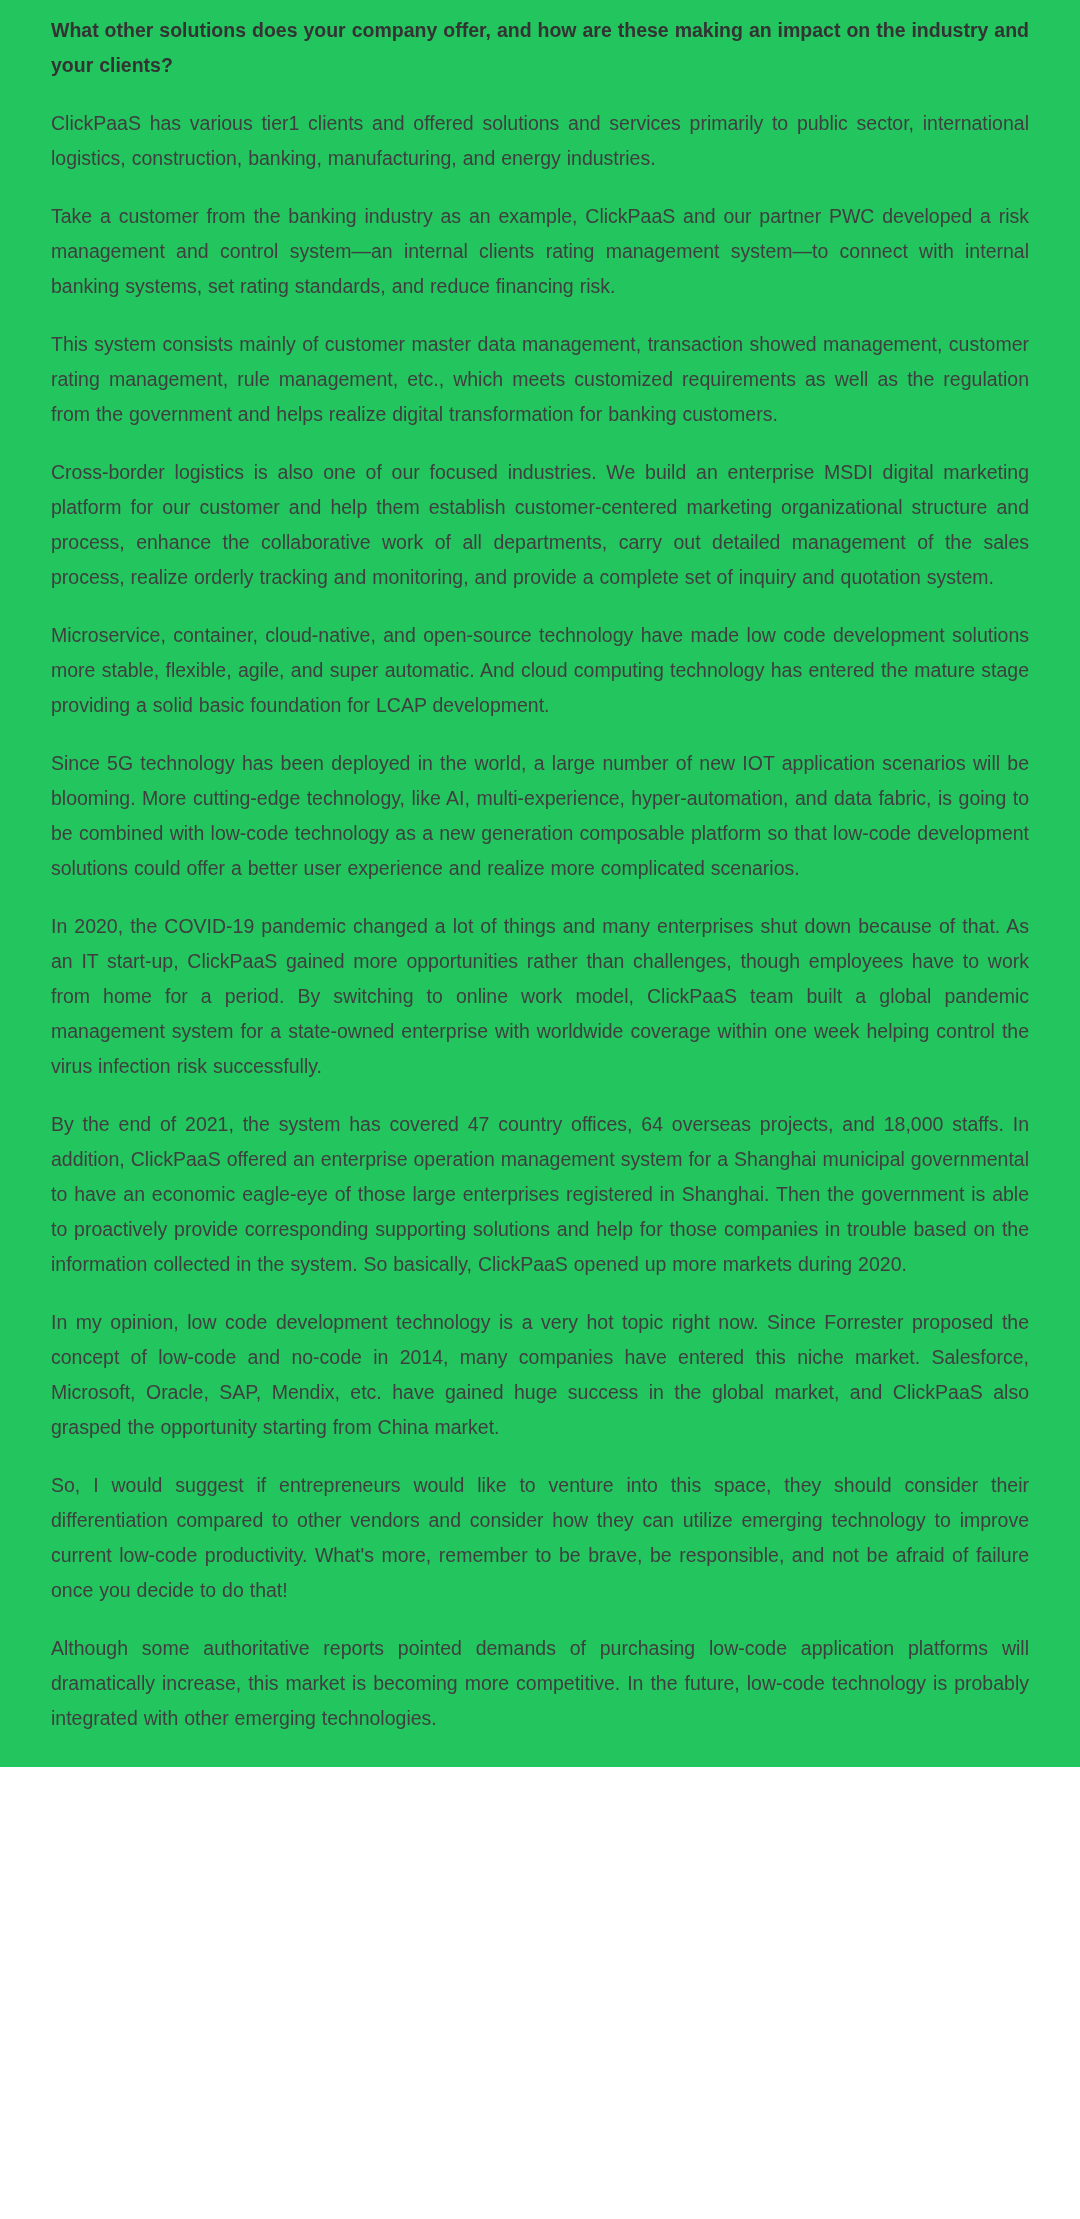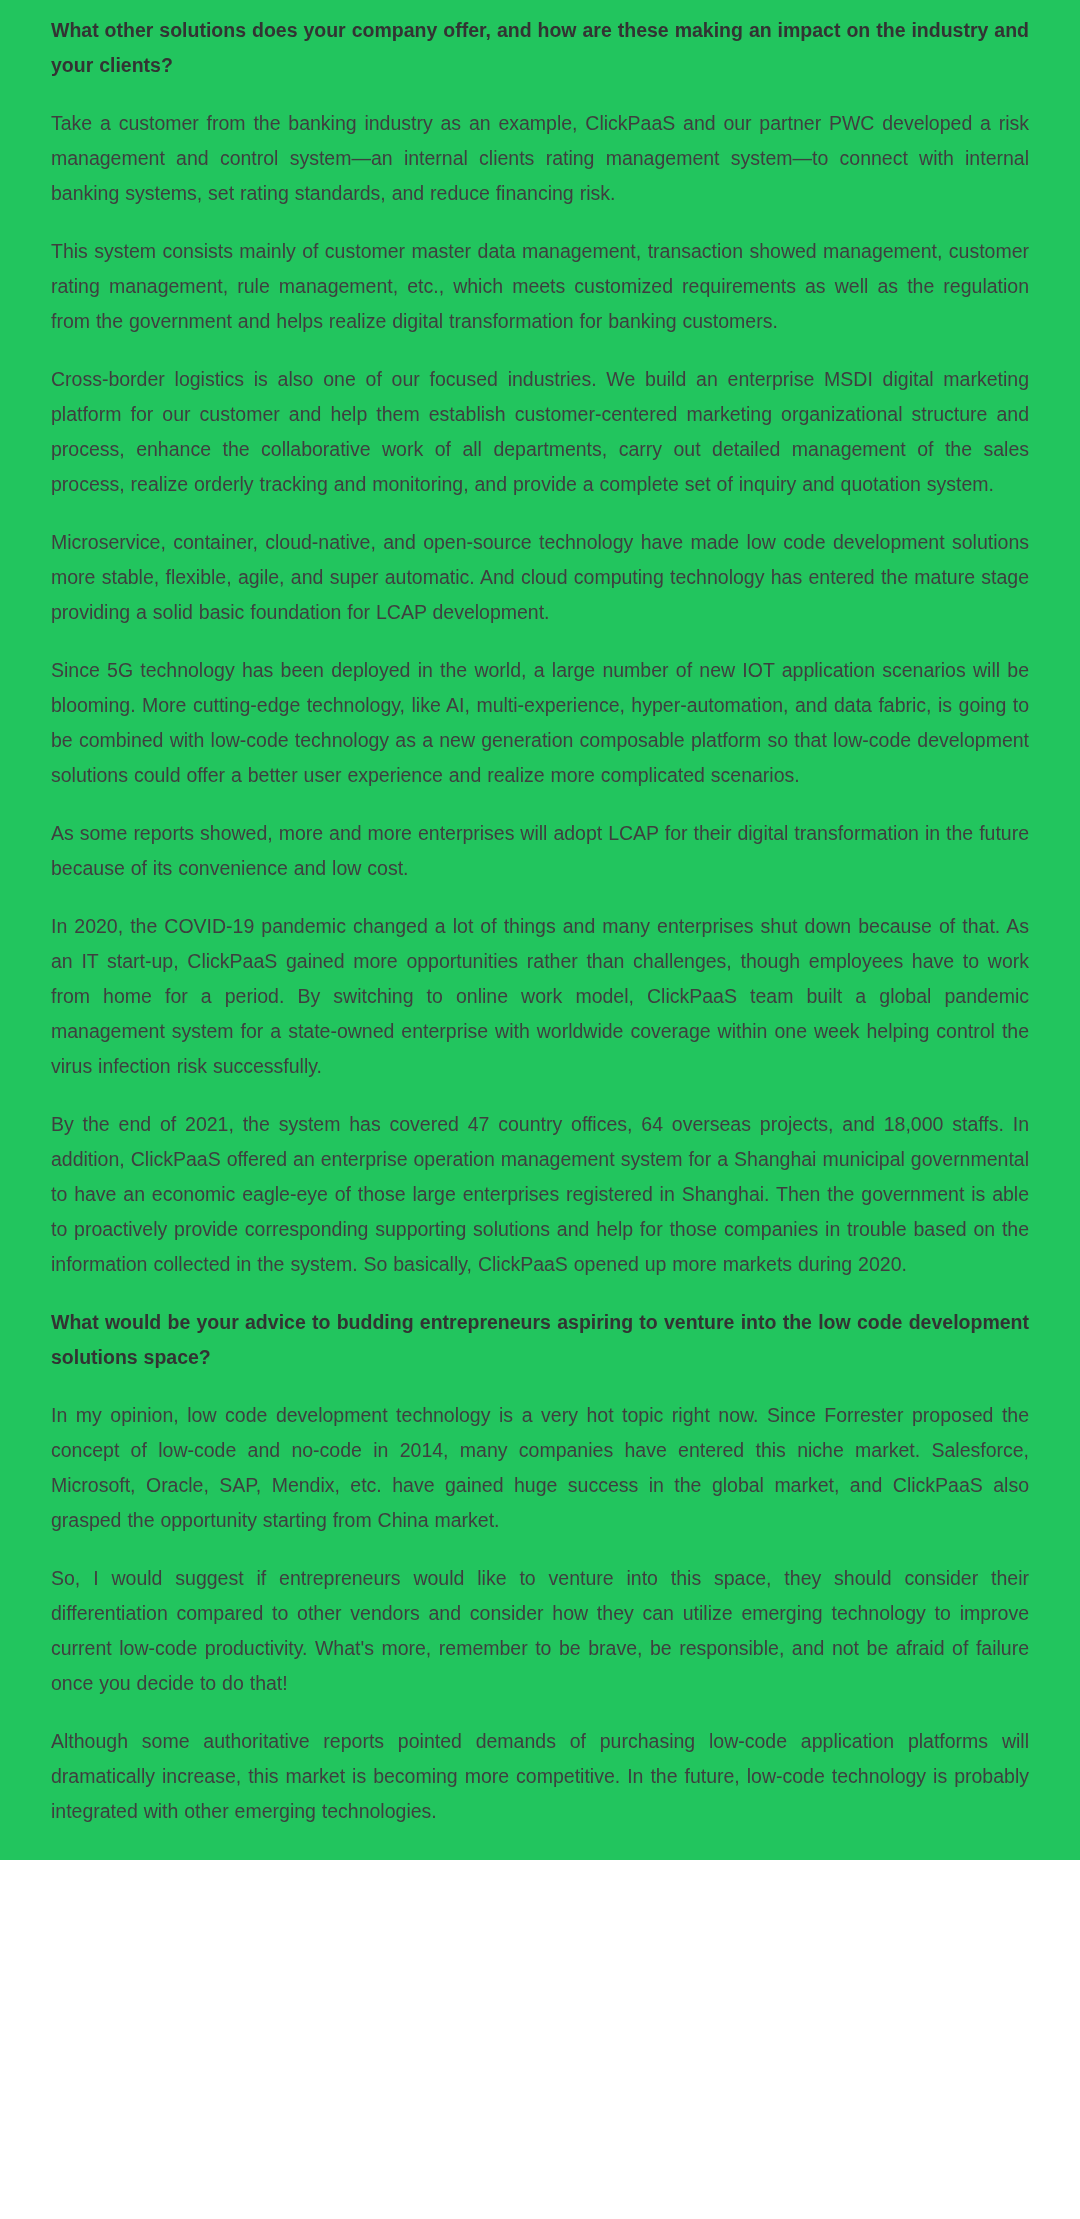--- a/index.html
+++ b/index.html
@@ -34,25 +34,24 @@
   }
   .page p.answer {
     font-weight: normal;
   }
 </style>
 </head>
 <body>
 
 <div class="page">
   <p class="question">What other solutions does your company offer, and how are these making an impact on the industry and your clients?</p>
+  <p class="answer">ClickPaaS has various tier1 clients and offered solutions and services primarily to public sector, international logistics, construction, banking, manufacturing, and energy industries.</p>
   <p class="answer">Take a customer from the banking industry as an example, ClickPaaS and our partner PWC developed a risk management and control system—an internal clients rating management system—to connect with internal banking systems, set rating standards, and reduce financing risk.</p>
   <p class="answer">This system consists mainly of customer master data management, transaction showed management, customer rating management, rule management, etc., which meets customized requirements as well as the regulation from the government and helps realize digital transformation for banking customers.</p>
   <p class="answer">Cross-border logistics is also one of our focused industries. We build an enterprise MSDI digital marketing platform for our customer and help them establish customer-centered marketing organizational structure and process, enhance the collaborative work of all departments, carry out detailed management of the sales process, realize orderly tracking and monitoring, and provide a complete set of inquiry and quotation system.</p>
   <p class="answer">Microservice, container, cloud-native, and open-source technology have made low code development solutions more stable, flexible, agile, and super automatic. And cloud computing technology has entered the mature stage providing a solid basic foundation for LCAP development.</p>
   <p class="answer">Since 5G technology has been deployed in the world, a large number of new IOT application scenarios will be blooming. More cutting-edge technology, like AI, multi-experience, hyper-automation, and data fabric, is going to be combined with low-code technology as a new generation composable platform so that low-code development solutions could offer a better user experience and realize more complicated scenarios.</p>
-  <p class="answer">As some reports showed, more and more enterprises will adopt LCAP for their digital transformation in the future because of its convenience and low cost.</p>
   <p class="answer">In 2020, the COVID-19 pandemic changed a lot of things and many enterprises shut down because of that. As an IT start-up, ClickPaaS gained more opportunities rather than challenges, though employees have to work from home for a period. By switching to online work model, ClickPaaS team built a global pandemic management system for a state-owned enterprise with worldwide coverage within one week helping control the virus infection risk successfully.</p>
   <p class="answer">By the end of 2021, the system has covered 47 country offices, 64 overseas projects, and 18,000 staffs. In addition, ClickPaaS offered an enterprise operation management system for a Shanghai municipal governmental to have an economic eagle-eye of those large enterprises registered in Shanghai. Then the government is able to proactively provide corresponding supporting solutions and help for those companies in trouble based on the information collected in the system. So basically, ClickPaaS opened up more markets during 2020.</p>
-  <p class="question">What would be your advice to budding entrepreneurs aspiring to venture into the low code development solutions space?</p>
   <p class="answer">In my opinion, low code development technology is a very hot topic right now. Since Forrester proposed the concept of low-code and no-code in 2014, many companies have entered this niche market. Salesforce, Microsoft, Oracle, SAP, Mendix, etc. have gained huge success in the global market, and ClickPaaS also grasped the opportunity starting from China market.</p>
   <p class="answer">So, I would suggest if entrepreneurs would like to venture into this space, they should consider their differentiation compared to other vendors and consider how they can utilize emerging technology to improve current low-code productivity. What's more, remember to be brave, be responsible, and not be afraid of failure once you decide to do that!</p>
   <p class="answer">Although some authoritative reports pointed demands of purchasing low-code application platforms will dramatically increase, this market is becoming more competitive. In the future, low-code technology is probably integrated with other emerging technologies.</p>
 </div>
 
 </body></html>

